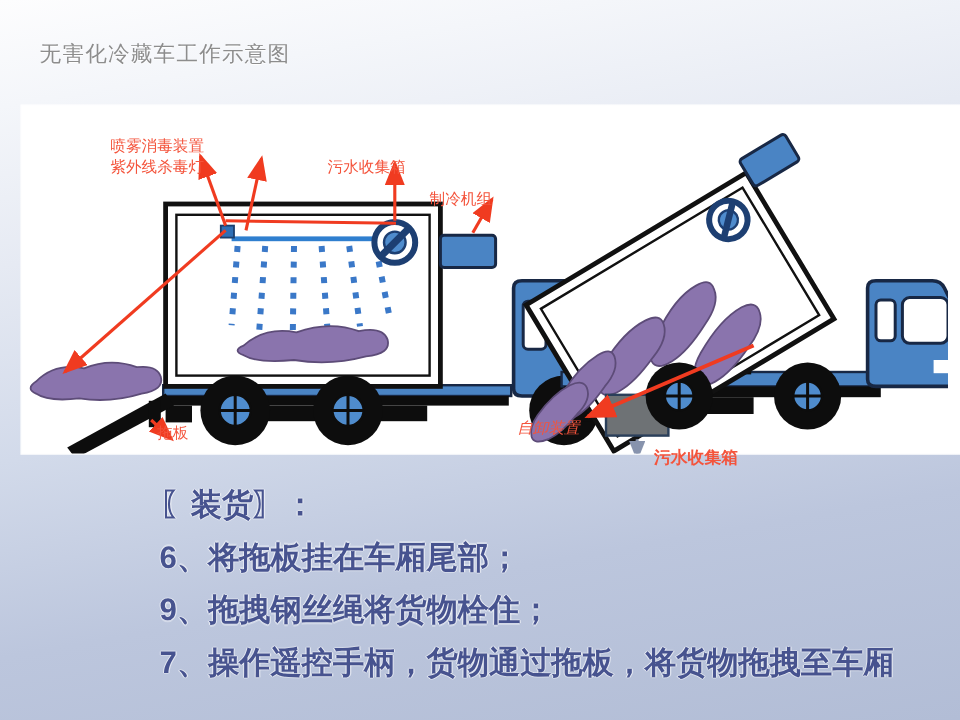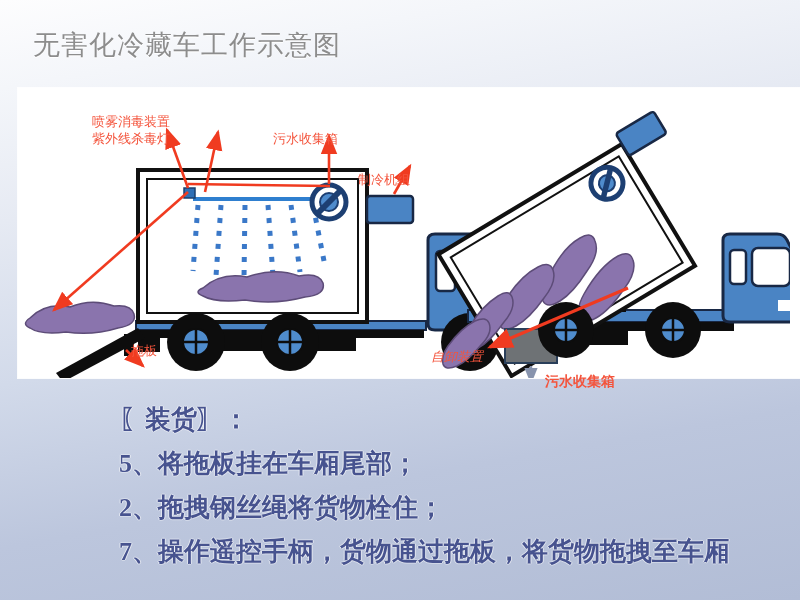--- a/index.html
+++ b/index.html
@@ -10,21 +10,21 @@
     background:#ffffff;
   }
   #slide{
     position:relative;width:800px;height:600px;
     background:linear-gradient(170deg,#fdfdfe 0%,#f4f6fa 12%,#e6eaf3 30%,#d2daea 52%,#bcc6dd 74%,#b2bdd6 100%);
     overflow:hidden;
   }
   
   #title{
     position:absolute;left:33px;top:28px;
-    font-size:27px;line-height:34px;
+    font-size:18px;line-height:34px;
     color:#8d8d8d;
     letter-spacing:1px;
     white-space:nowrap;
     text-shadow:0 1px 0 #ffffff;
   }
   
   #panel{
     position:absolute;left:18px;top:88px;width:800px;height:290px;
     background:#ffffff;
     box-shadow:0 0 0 1px rgba(255,255,255,.9);
@@ -33,21 +33,21 @@
     position:absolute;
     color:#f4543c;
     font-size:13px;line-height:16px;
     white-space:nowrap;
     font-weight:500;
   }
   .lbl.big{font-size:14px;font-weight:700;}
   svg.art{position:absolute;left:0;top:0;}
   
   #steps{
-    position:absolute;left:119px;top:398px;width:660px;font-family:Liberation Serif, serif;
+    position:absolute;left:133px;top:398px;width:660px;
   }
   .step{
     font-size:26px;line-height:44px;
     font-weight:bold;
     color:#47538f;
     white-space:nowrap;
     text-shadow:
       1px 0 0 rgba(255,255,255,.55),
       -1px 0 0 rgba(255,255,255,.55),
       0 1px 0 rgba(255,255,255,.35),
@@ -199,28 +199,28 @@
 
         <line x1="610" y1="200" x2="472" y2="259" stroke="#f03b20" stroke-width="3.2" marker-end="url(#arrowRed)"></line>
 
         <line x1="513" y1="278" x2="513" y2="294" stroke="#8793ad" stroke-width="2.4" marker-end="url(#arrowGray)"></line>
       </g>
     </svg>
 
     <div class="lbl" style="left:74px;top:26px;">喷雾消毒装置</div>
     <div class="lbl" style="left:74px;top:43px;">紫外线杀毒灯</div>
     <div class="lbl" style="left:255px;top:43px;">污水收集箱</div>
-    <div class="lbl" style="left:340px;top:84px;">制冷机组</div>
-    <div class="lbl" style="left:113px;top:255px;">拖板</div>
+    <div class="lbl" style="left:340px;top:70px;">制冷机组</div>
+    <div class="lbl" style="left:113px;top:265px;">拖板</div>
     <div class="lbl" style="left:413px;top:261px;font-style:italic;">自卸装置</div>
     <div class="lbl big" style="left:527px;top:285px;">污水收集箱</div>
   </div>
 
   <div id="steps">
     <div class="step">〖装货〗：</div>
-    <div class="step">5、将拖板挂在车厢尾部；</div>
-    <div class="step">2、拖拽钢丝绳将货物栓住；</div>
+    <div class="step">6、将拖板挂在车厢尾部；</div>
+    <div class="step">9、拖拽钢丝绳将货物栓住；</div>
     <div class="step">7、操作遥控手柄，货物通过拖板，将货物拖拽至车厢</div>
   </div>
 
   <div id="watermark"></div>
 
 </div>
 
 </body></html>

